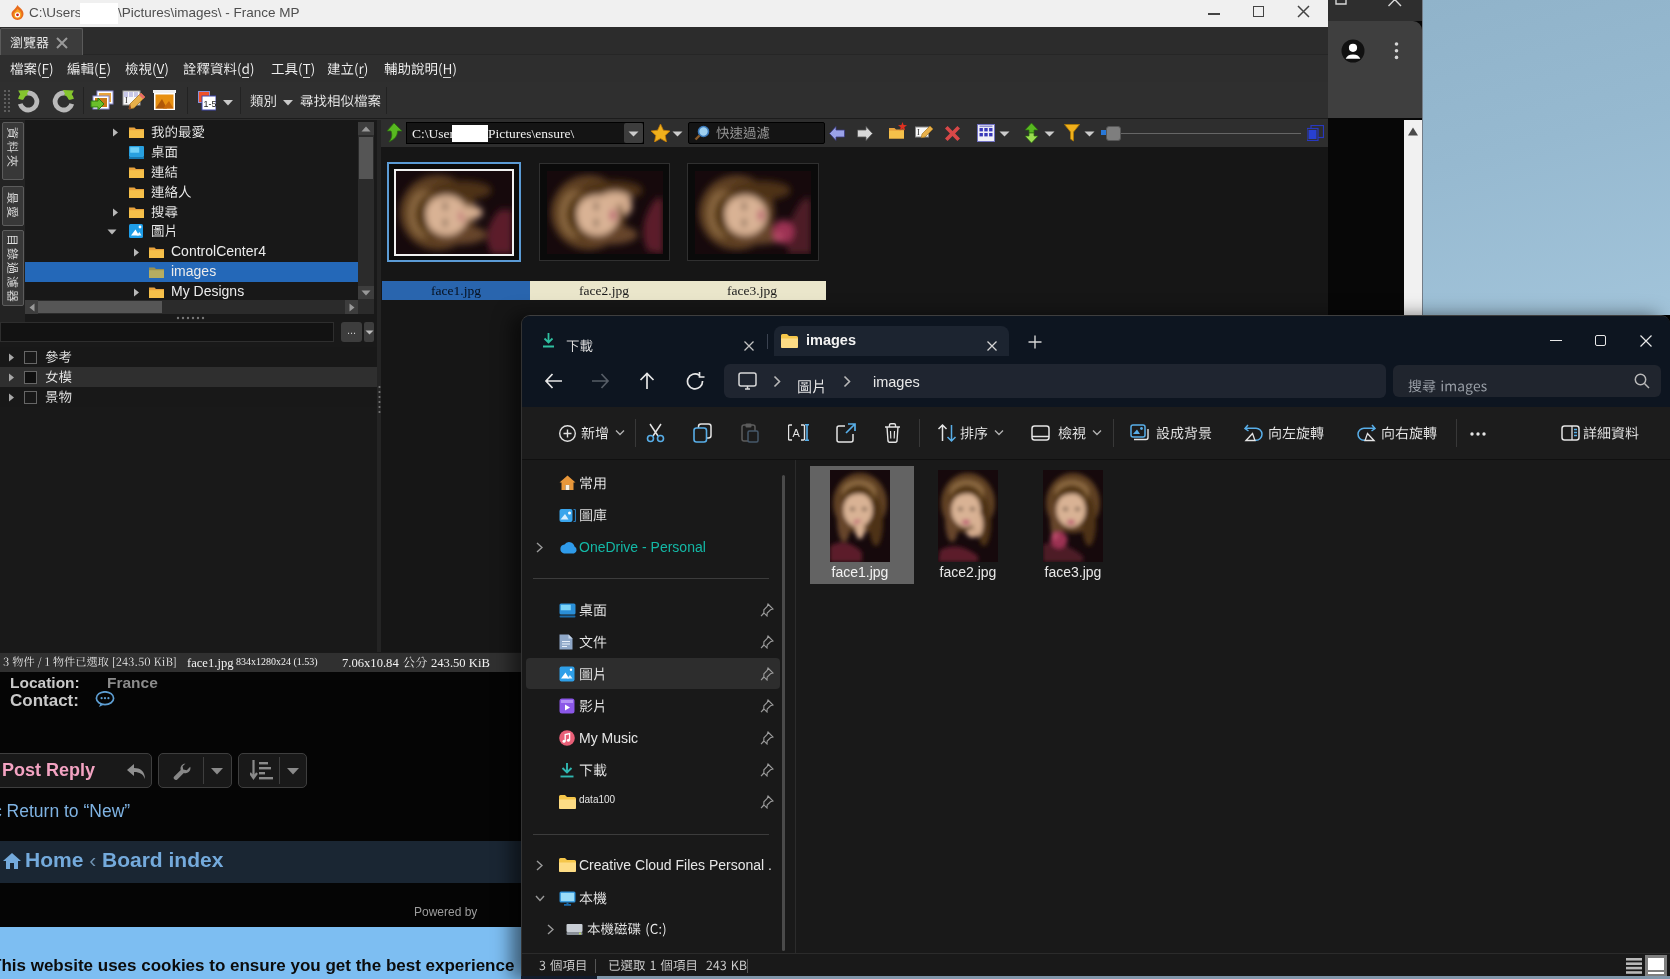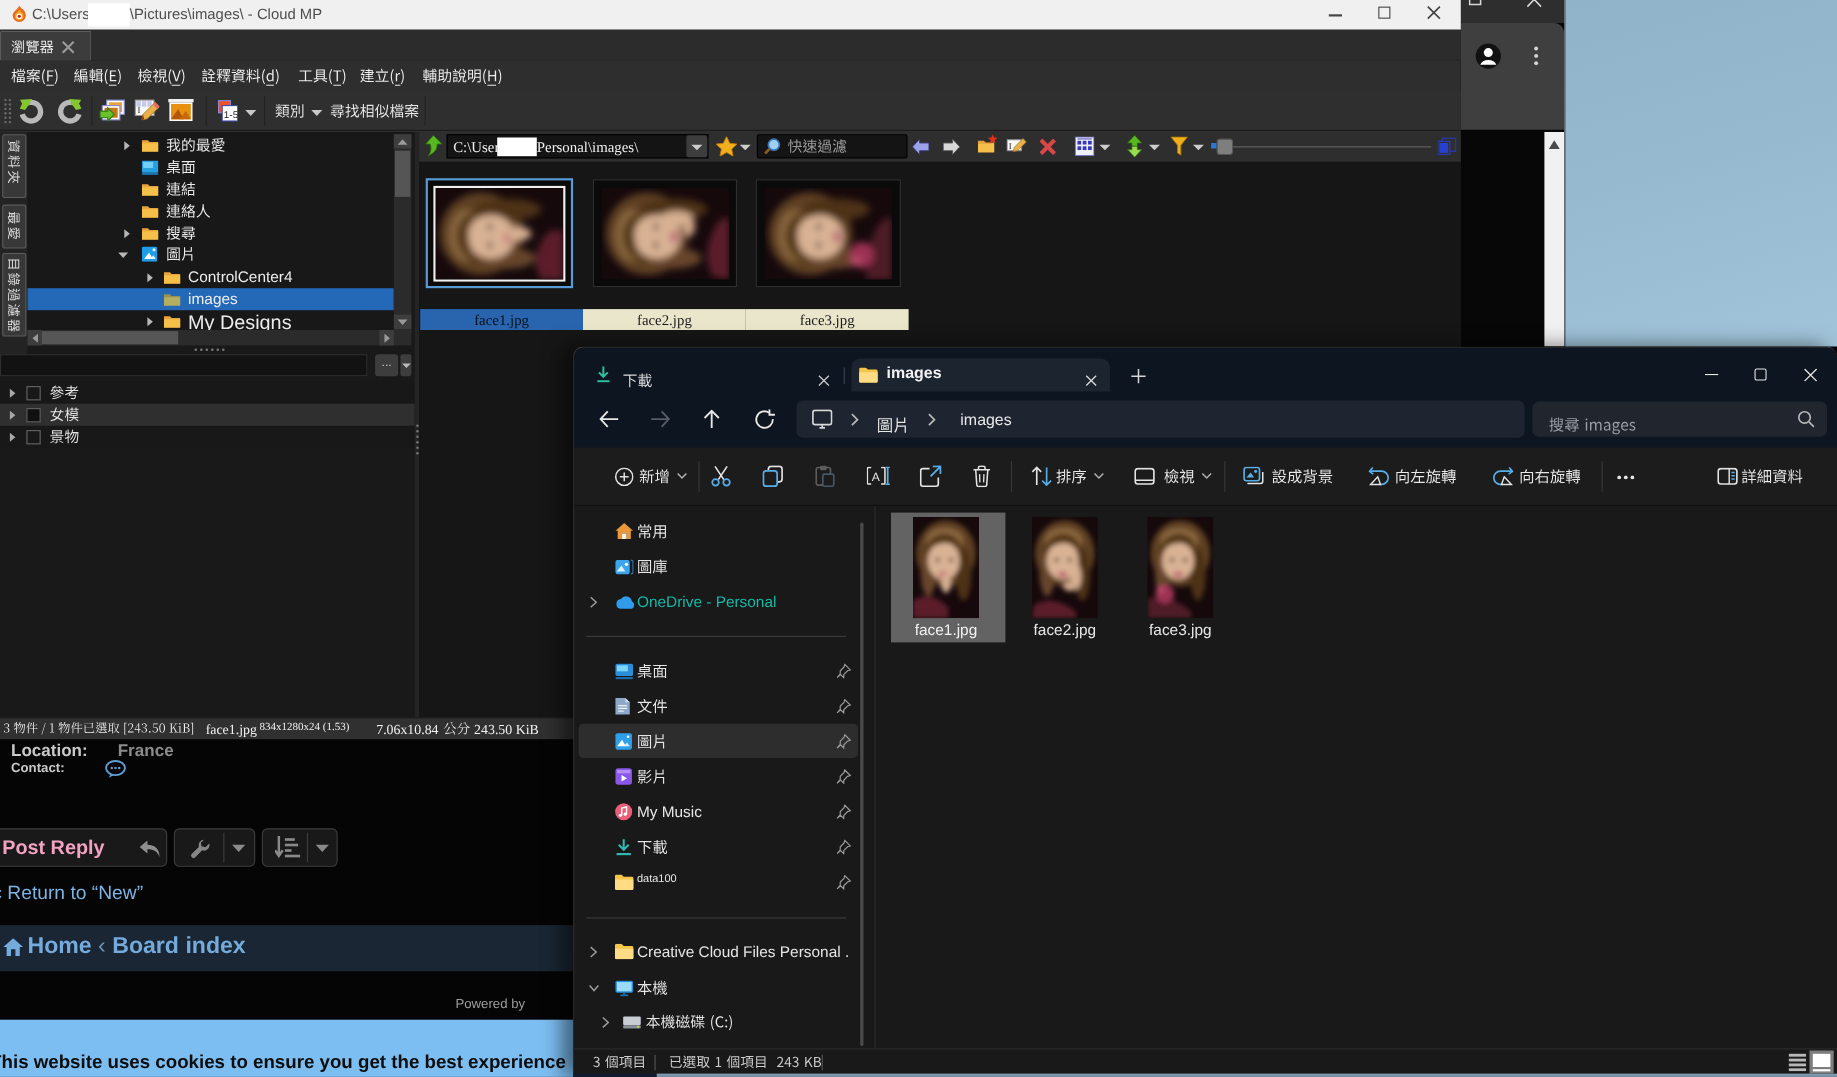--- a/index.html
+++ b/index.html
@@ -4,21 +4,21 @@
 html,body{width:1670px;height:979px;overflow:hidden;background:#000;
  font-family:"Liberation Sans",sans-serif;-webkit-font-smoothing:antialiased}
 .a{position:absolute}
 </style></head>
 <body>
 
 <div class="a" style="left:0;top:0;width:1670px;height:979px;overflow:hidden">
 <div class="a" style="left:0;top:672px;width:530px;height:307px;background:#050505"></div>
 <div class="a" style="left:10px;top:674px;font-size:15.5px;font-weight:bold;color:#c9c9c9">Location:</div>
 <div class="a" style="left:107px;top:674px;font-size:15.5px;font-weight:bold;color:#8b8b8b">France</div>
-<div class="a" style="left:10px;top:691px;font-size:12px;font-weight:bold;color:#c9c9c9">Contact:</div>
+<div class="a" style="left:10px;top:691px;font-size:17px;font-weight:bold;color:#c9c9c9">Contact:</div>
 <svg class="a" style="left:95px;top:691px" width="21" height="17" viewBox="0 0 21 17">
 <ellipse cx="10" cy="7.2" rx="8.6" ry="6.4" fill="none" stroke="#5e9fd4" stroke-width="1.7"></ellipse>
 <path d="M5.5 12.5 L4 16 L9 13.4" fill="#5e9fd4"></path>
 <circle cx="6.6" cy="7.2" r="1.1" fill="#5e9fd4"></circle>
       <circle cx="10" cy="7.2" r="1.1" fill="#5e9fd4"></circle>
       <circle cx="13.4" cy="7.2" r="1.1" fill="#5e9fd4"></circle>
 </svg>
 <div class="a" style="left:-30px;width:182px;background:#191919;border:1px solid #3e3e3e;border-radius:5px;height:35px;top:753px"></div>
 <div class="a" style="left:2px;top:760px;font-size:18px;font-weight:bold;color:#f3a3c2">Post Reply</div>
 <svg class="a" style="left:124px;top:762px" width="24" height="19" viewBox="0 0 24 19">
@@ -85,21 +85,21 @@
 <div class="a" style="left:0;top:0;width:1328px;height:672px;background:#2e2e2e;overflow:hidden">
 <div class="a" style="left:0;top:0;width:1330px;height:27px;background:#f0f0f0"></div>
 <svg class="a" style="left:9px;top:5px" width="17" height="17" viewBox="0 0 17 17">
 <path d="M8.5 0 C10 3 14.5 4 14.5 9 A6 6 0 0 1 2.5 9 C2.5 5.5 6.5 4.5 8.5 0 Z" fill="#e86b1c"></path>
 <path d="M8.5 3.5 C9.5 5.5 12.5 6 12.5 9.5 A4 4 0 0 1 4.5 9.5 C4.5 7 7.5 6.5 8.5 3.5 Z" fill="#f6a321"></path>
 <circle cx="8.5" cy="9.8" r="2.6" fill="#fff"></circle>
       <circle cx="8.5" cy="9.8" r="1.4" fill="#c81e1e"></circle>
     </svg>
 <div class="a" style="left:29px;top:5px;font-size:13.5px;color:#4e4e4e">C:\Users’</div>
 <div class="a" style="left:80px;top:3px;width:38px;height:21px;background:#fff"></div>
-<div class="a" style="left:118px;top:5px;font-size:13.5px;color:#4e4e4e">\Pictures\images\ - Cloud MP</div>
+<div class="a" style="left:118px;top:5px;font-size:13.5px;color:#4e4e4e">\Pictures\images\ - France MP</div>
 <div class="a" style="left:1208px;top:13px;width:12px;height:1.5px;background:#444"></div>
 <div class="a" style="left:1253px;top:6px;width:11px;height:11px;border:1.5px solid #444"></div>
 <svg class="a" style="left:1297px;top:5px" width="13" height="13">
       <path d="M1 1 L12 12 M12 1 L1 12" stroke="#444" stroke-width="1.5"></path>
     </svg>
 <div class="a" style="left:0;top:27px;width:1330px;height:28px;background:#2c2c2c;border-bottom:1px solid #262626"></div>
 <div class="a" style="left:0;top:28px;width:83px;height:27px;background:#3c3c3c;border:1px solid #5a5a5a;border-bottom:none;border-radius:2px 2px 0 0"></div>
 <svg style="position:absolute;left:10px;top:35.6px;overflow:visible" width="39" height="17" aria-hidden="true">
       <path transform="translate(0,11.44) scale(0.013000,-0.013000)" d="M73 776C118 736 172 677 196 638L246 683C220 721 165 777 121 815ZM33 507C81 472 138 421 166 387L213 433C185 467 126 516 78 548ZM55 -10 112 -48C153 41 202 160 238 261L188 298C148 191 93 65 55 -10ZM300 146C320 109 341 60 349 28L396 48C388 80 367 128 345 163ZM722 730V164H778V730ZM850 835V12C850 -2 845 -6 832 -7C819 -7 774 -8 726 -6C734 -26 741 -54 744 -71C812 -72 854 -70 878 -60C902 -48 912 -29 912 13V835ZM466 522C414 448 318 381 231 342C244 328 260 306 268 290C294 304 322 320 348 339V300H435V237H269V182H435V28L238 9L247 -50C359 -37 524 -21 681 -2V54L584 43C599 74 616 112 630 149L580 167C568 130 546 75 528 38L490 34V182H660V237H490V300H591V352H366C401 378 434 407 462 438C533 401 616 347 657 308L691 355C647 393 566 444 496 479L510 499ZM269 470C280 482 300 496 409 554L416 521L464 539L463 543C475 535 490 520 497 508C552 560 571 644 577 745H629C624 610 617 560 607 546C602 538 597 537 589 537C580 537 564 537 543 540C550 526 555 503 555 487C576 486 597 486 609 487C628 489 639 495 650 510C666 532 674 596 681 772C682 780 682 799 682 799H469V745H527C521 660 507 588 463 545C454 588 433 649 409 696L365 681C376 658 386 631 395 604L324 570V734C371 751 421 772 459 797L417 840C383 815 324 787 271 768V573C271 536 258 525 246 520C255 507 265 484 269 470ZM1265 275H1732V227H1265ZM1265 183H1732V134H1265ZM1265 366H1732V319H1265ZM1597 690V643H1896V690ZM1809 561H1874V489H1809ZM1701 561H1765V489H1701ZM1597 561H1658V489H1597ZM1543 604V447H1930V604ZM1194 412V88H1337C1307 21 1233 -7 1041 -22C1054 -36 1070 -64 1075 -80C1293 -58 1380 -13 1413 88H1560V17C1560 -51 1585 -67 1681 -67C1701 -67 1833 -67 1854 -67C1928 -67 1949 -43 1957 61C1938 65 1909 74 1894 84C1890 3 1884 -7 1846 -7C1817 -7 1709 -7 1688 -7C1642 -7 1633 -4 1633 18V88H1806V412ZM1594 840C1574 784 1535 719 1473 670C1489 663 1512 643 1525 628C1562 659 1590 694 1613 730H1946V782H1641C1649 798 1655 813 1661 829ZM1259 708H1155V758H1259ZM1489 806H1089V454H1497V502H1321V560H1460V708H1321V758H1489ZM1259 560V502H1155V560ZM1155 662H1395V605H1155ZM2193 734H2371V581H2193ZM2620 734H2807V581H2620ZM2615 485C2655 470 2702 447 2736 425H2449C2473 457 2493 490 2509 524L2441 537V795H2125V519H2426C2410 488 2389 456 2363 425H2052V360H2299C2230 300 2140 245 2029 204C2044 191 2062 166 2070 148C2096 159 2122 170 2146 182V-79H2212V-47H2384V-74H2453V233H2239C2300 272 2351 314 2394 360H2586C2665 322 2742 277 2807 233H2545V-79H2612V-47H2790V-74H2860V194C2877 181 2892 168 2905 156L2958 201C2901 252 2812 309 2716 360H2949V425H2774L2797 451C2768 474 2713 501 2665 519H2876V795H2554V519H2647ZM2212 15V171H2384V15ZM2612 15V171H2790V15Z" fill="#ededed"></path>
     </svg>
@@ -298,21 +298,21 @@
       <rect x="0" y="4.2" width="15" height="7.8" fill="#b5ad62"></rect>
     </svg>
 <div class="a" style="left:171px;top:263px;font-size:14px;color:#ececec">images</div>
 <svg class="a" style="left:133px;top:287.5px" width="7" height="9">
       <path d="M1 0.5 L6 4.5 L1 8.5 Z" fill="#b8b8b8"></path>
     </svg>
 <svg class="a" style="left:149px;top:286px" width="15" height="12" viewBox="0 0 15 12">
       <path d="M0 1.5 L5.5 1.5 L7 3 L15 3 L15 12 L0 12 Z" fill="#e8a33d"></path>
       <rect x="0" y="4.2" width="15" height="7.8" fill="#f5c04a"></rect>
     </svg>
-<div class="a" style="left:171px;top:283px;font-size:18px;color:#ececec">My Designs</div>
+<div class="a" style="left:171px;top:283px;font-size:14px;color:#ececec">My Designs</div>
 <div class="a" style="left:358px;top:122px;width:16px;height:180px;background:#2b2b2b"></div>
 <div class="a" style="left:358px;top:122px;width:16px;height:13px;background:#3d3d3d"></div>
 <svg class="a" style="left:361px;top:126px" width="10" height="6">
       <path d="M5 0.5 L9.5 5.5 L0.5 5.5 Z" fill="#999"></path>
     </svg>
 <div class="a" style="left:358px;top:286px;width:16px;height:13px;background:#3d3d3d"></div>
 <svg class="a" style="left:361px;top:290px" width="10" height="6">
       <path d="M0.5 0.5 L9.5 0.5 L5 5.5 Z" fill="#999"></path>
     </svg>
 <div class="a" style="left:359px;top:137px;width:14px;height:42px;background:#555"></div>
@@ -373,21 +373,21 @@
       <circle cx="1.5" cy="27" r="1.1" fill="#777"></circle>
     </svg>
 <div class="a" style="left:381px;top:120px;width:949px;height:532px;background:#161616"></div>
 <div class="a" style="left:381px;top:120px;width:949px;height:27px;background:#2e2e2e"></div>
 <svg class="a" style="left:386px;top:123px" width="17" height="20" viewBox="0 0 17 20">
 <path d="M8 0 L16 8 L11.5 8 C11.5 13 9 16 3 19 C6.5 14.5 6 11 5 8 L1 8 Z" fill="#58b820" stroke="#2a6a10" stroke-width="0.8"></path>
     </svg>
 <div class="a" style="left:406px;top:122px;width:238px;height:22px;background:#141414;border:1px solid #000"></div>
 <div class="a" style="left:412px;top:126px;font-size:13.5px;color:#f0f0f0;font-family:'Liberation Serif',serif">C:\Users</div>
 <div class="a" style="left:452px;top:125px;width:36px;height:17px;background:#fff"></div>
-<div class="a" style="left:488px;top:126px;font-size:13.5px;color:#f0f0f0;font-family:'Liberation Serif',serif">Personal\images\</div>
+<div class="a" style="left:488px;top:126px;font-size:13.5px;color:#f0f0f0;font-family:'Liberation Serif',serif">Pictures\ensure\</div>
 <div class="a" style="left:624px;top:123px;width:19px;height:20px;background:#3d3d3d;border-radius:2px"></div>
 <svg class="a" style="left:628px;top:131px" width="11" height="6">
       <path d="M0.5 0.5 L10.5 0.5 L5.5 5.5 Z" fill="#ccc"></path>
     </svg>
 <svg class="a" style="left:651px;top:124px" width="19" height="18" viewBox="0 0 19 18">
 <path d="M9.5 0 L12.4 6.2 L19 7 L14.2 11.5 L15.5 18 L9.5 14.6 L3.5 18 L4.8 11.5 L0 7 L6.6 6.2 Z" fill="#f0b01c" stroke="#c07808" stroke-width="0.8"></path>
     </svg>
 <svg class="a" style="left:672px;top:131px" width="11" height="6">
       <path d="M0.5 0.5 L10.5 0.5 L5.5 5.5 Z" fill="#ccc"></path>
     </svg>

